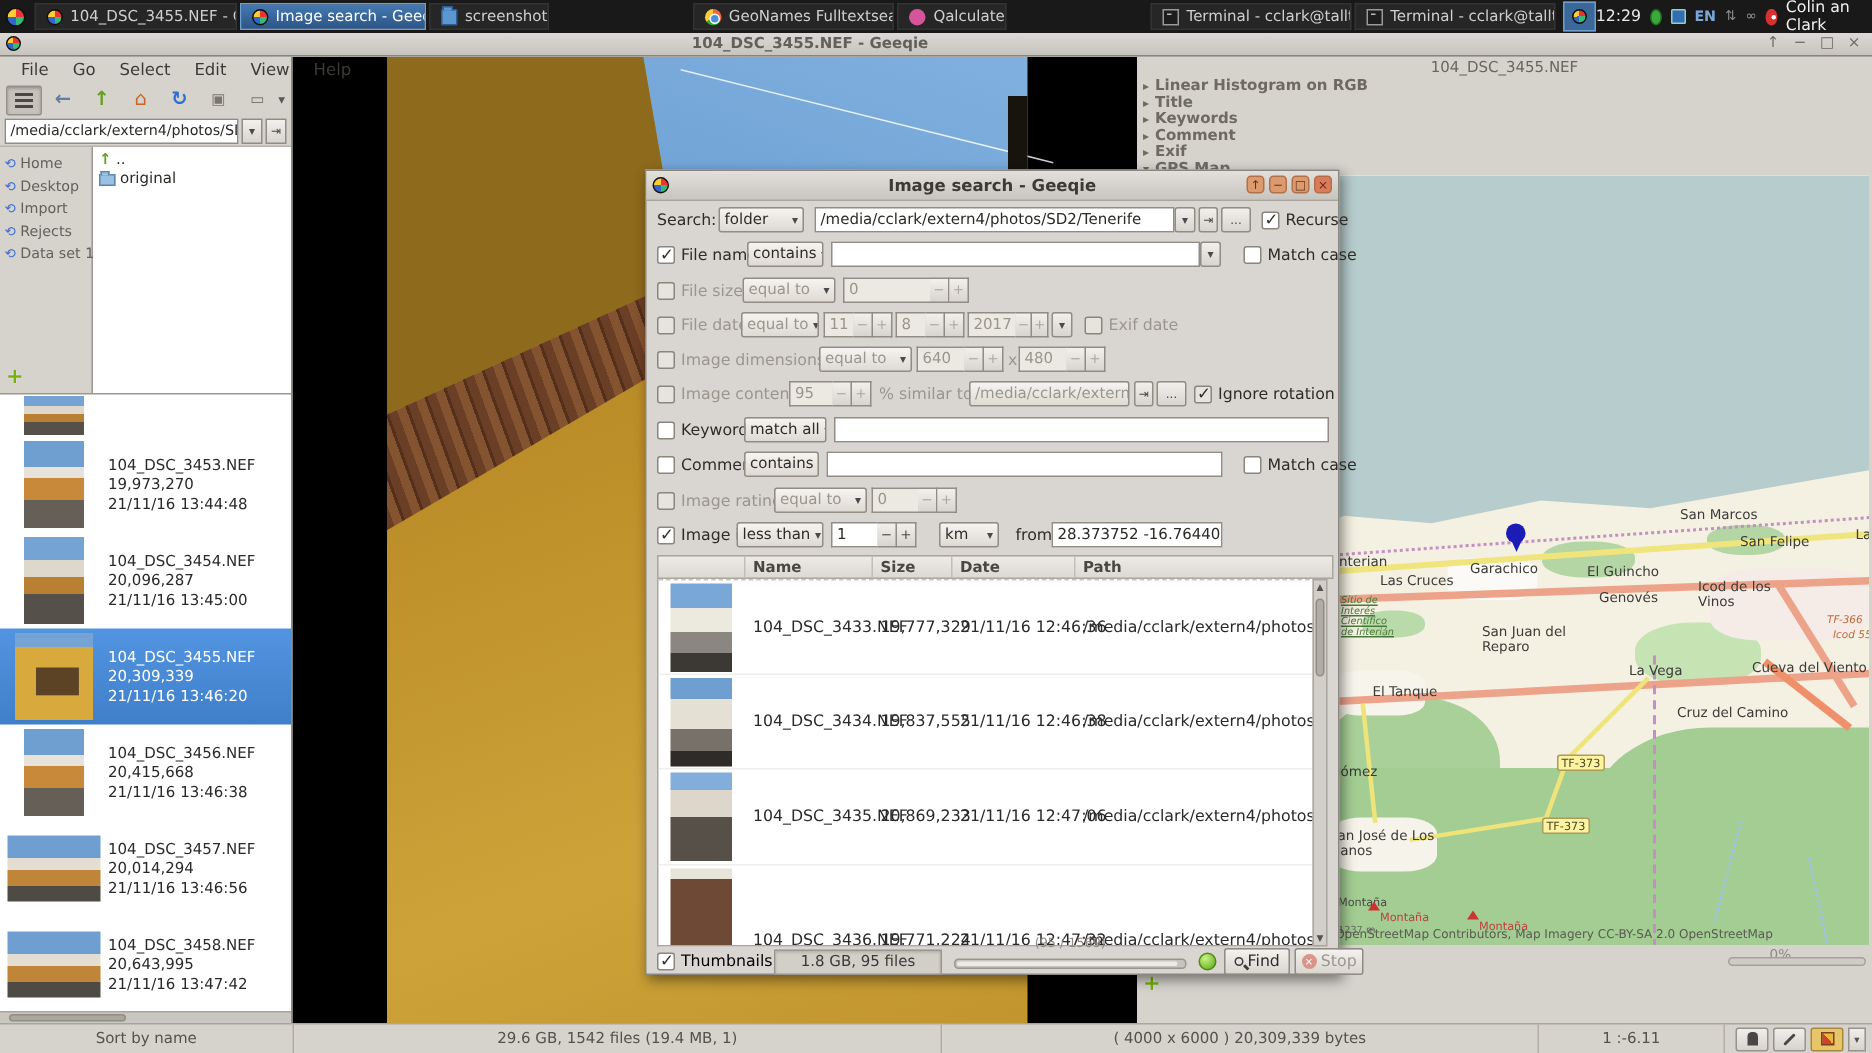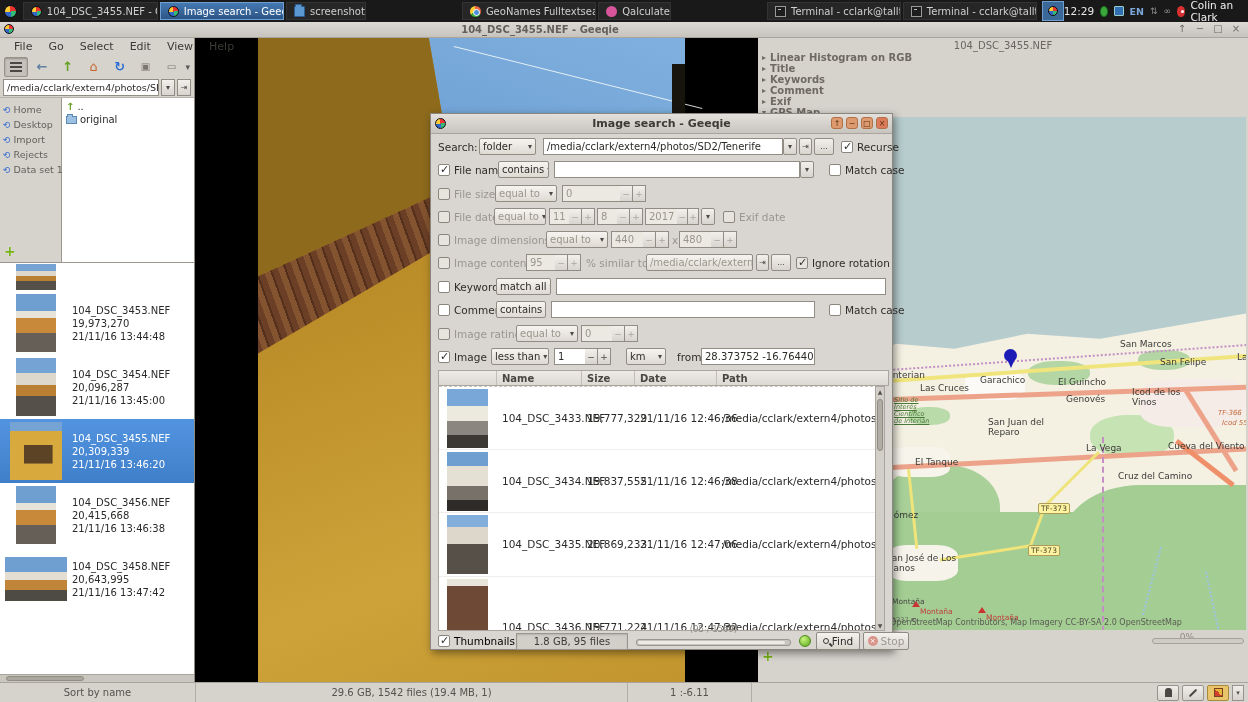--- a/index.html
+++ b/index.html
@@ -365,20 +365,30 @@
             <div>104_DSC_3456.NEF</div>
             <div>20,415,668</div>
             <div>21/11/16 13:46:38</div>
           </div>
         </div>
       <div class="frow">
           <div class="thwrap">
             <div class="th land t-streetland1"></div>
           </div>
         <div class="meta">
+            <div>104_DSC_3457.NEF</div>
+            <div>20,014,294</div>
+            <div>21/11/16 13:46:56</div>
+          </div>
+        </div>
+      <div class="frow">
+          <div class="thwrap">
+            <div class="th land t-streetland1"></div>
+          </div>
+        <div class="meta">
             <div>104_DSC_3458.NEF</div>
             <div>20,643,995</div>
             <div>21/11/16 13:47:42</div>
           </div>
         </div>
     </div>
     <div class="hscroll">
         <span class="thumb"></span>
       </div>
   </div>
@@ -487,20 +497,23 @@
     <span class="rp-add">+</span>
   </div>
 
   <div class="statusbar">
     <div class="sb-seg" style="width:196px">
         <span>Sort by name</span>
       </div>
     <div class="sb-seg" style="width:432px">
         <span>29.6 GB, 1542 files (19.4 MB, 1)</span>
       </div>
+    <div class="sb-seg" style="width:398px">
+        <span>( 4000 x 6000 ) 20,309,339 bytes</span>
+      </div>
     <div class="sb-seg" style="width:124px">
         <span>1 :-6.11</span>
       </div>
     <div class="sb-tools">
       <span class="sbtn">
           <span class="ic-person"></span>
         </span>
       <span class="sbtn">
           <span class="ic-pen"></span>
         </span>
@@ -601,21 +614,21 @@
 
     <div class="drow dis" style="top:116px">
       <span class="chkline" style="left:7px">
           <span class="chk"></span>
           <span>Image dimensions are</span>
         </span>
       <span class="combo" style="left:115px;width:62px">
           <span>equal to</span>
         </span>
       <span class="spin" style="left:180px;width:58px">
-          <span class="sval">440</span>
+          <span class="sval">640</span>
           <span class="sbt">−</span>
           <span class="sbt">+</span>
         </span>
       <span class="lbl" style="left:241px">x</span>
       <span class="spin" style="left:248px;width:58px">
           <span class="sval">480</span>
           <span class="sbt">−</span>
           <span class="sbt">+</span>
         </span>
     </div>

